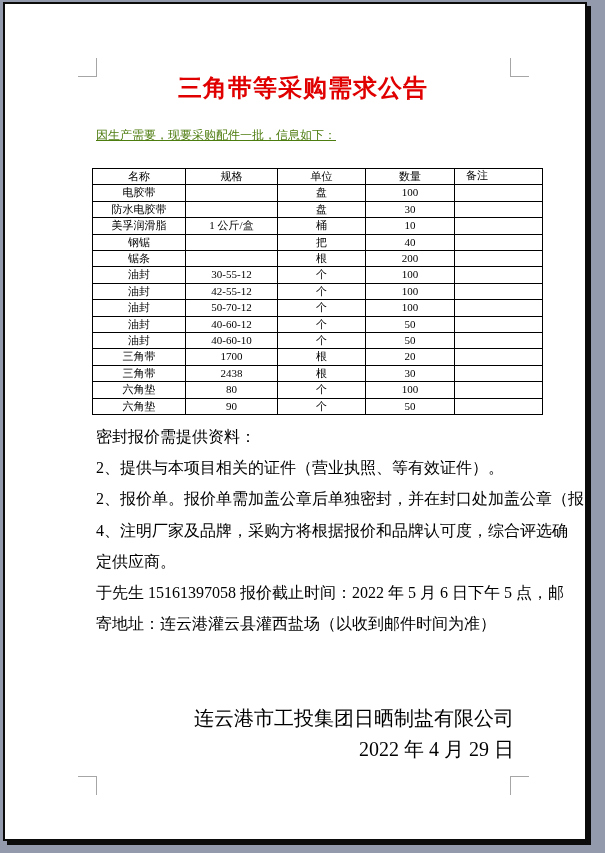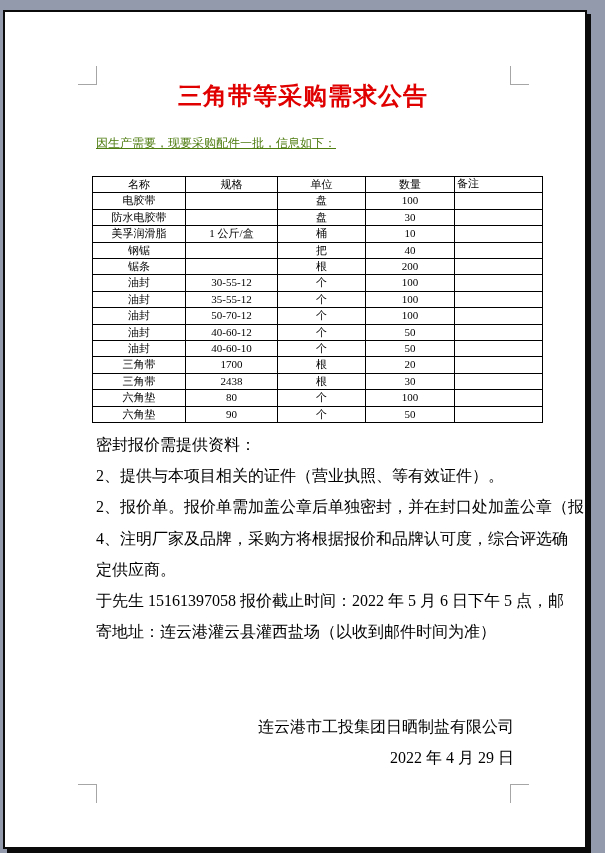--- a/index.html
+++ b/index.html
@@ -4,21 +4,21 @@
 <style>
   html,body{margin:0;padding:0;}
   .workspace{
     position:relative;
     width:605px;height:853px;
     background:#929aab;
     overflow:hidden;
     font-family:"Liberation Serif","DejaVu Serif",serif;
   }
   .page{
-    position:absolute;left:3px;top:10px;
+    position:absolute;left:3px;top:2px;
     width:584px;height:839px;
     box-sizing:border-box;
     background:#ffffff;
     border:2px solid #0b0b0b;
     box-shadow:4px 4px 0 #0b0b0b;
   }
   
   .crop{position:absolute;width:18px;height:18px;}
   .crop.tl{left:73px;top:54px;border-right:1px solid #a6a6a6;border-bottom:1px solid #a6a6a6;}
   .crop.tr{left:505px;top:54px;border-left:1px solid #a6a6a6;border-bottom:1px solid #a6a6a6;}
@@ -43,29 +43,29 @@
     font-size:11px;color:#000;
   }
   table.req th,table.req td{
     border:1px solid #000;
     height:15.4px;line-height:15.4px;
     padding:0;margin:0;
     text-align:center;vertical-align:middle;
     font-weight:normal;
     overflow:hidden;white-space:nowrap;
   }
-  table.req th.remark-header{text-align:left;vertical-align:top;padding-left:2px;line-height:13px;}
+  table.req th.remark-header{text-align:left;vertical-align:top;padding-left:11px;line-height:13px;}
   .body-lines{
     position:absolute;left:91px;top:417px;width:460px;
     font-size:16px;color:#000;
   }
   .body-line{height:31.2px;line-height:31.2px;white-space:nowrap;font-family:Liberation Serif, serif;}
   .sig{
     position:absolute;left:91px;width:418px;
-    font-size:16px;color:#000;text-align:right;white-space:nowrap;
+    font-size:20px;color:#000;text-align:right;white-space:nowrap;
   }
   .sig.company{top:699px;height:31px;line-height:31px;}
   .sig.date{top:730px;height:31px;line-height:31px;}
 </style>
 </head>
 <body>
 
 <div class="workspace" style="background: rgb(146, 154, 171);">
   <div class="page">
 
@@ -133,21 +133,21 @@
           </tr>
           <tr>
             <td>油封</td>
             <td>30-55-12</td>
             <td>个</td>
             <td>100</td>
             <td></td>
           </tr>
           <tr>
             <td>油封</td>
-            <td>35-55-12</td>
+            <td>42-55-12</td>
             <td>个</td>
             <td>100</td>
             <td></td>
           </tr>
           <tr>
             <td>油封</td>
             <td>50-70-12</td>
             <td>个</td>
             <td>100</td>
             <td></td>

